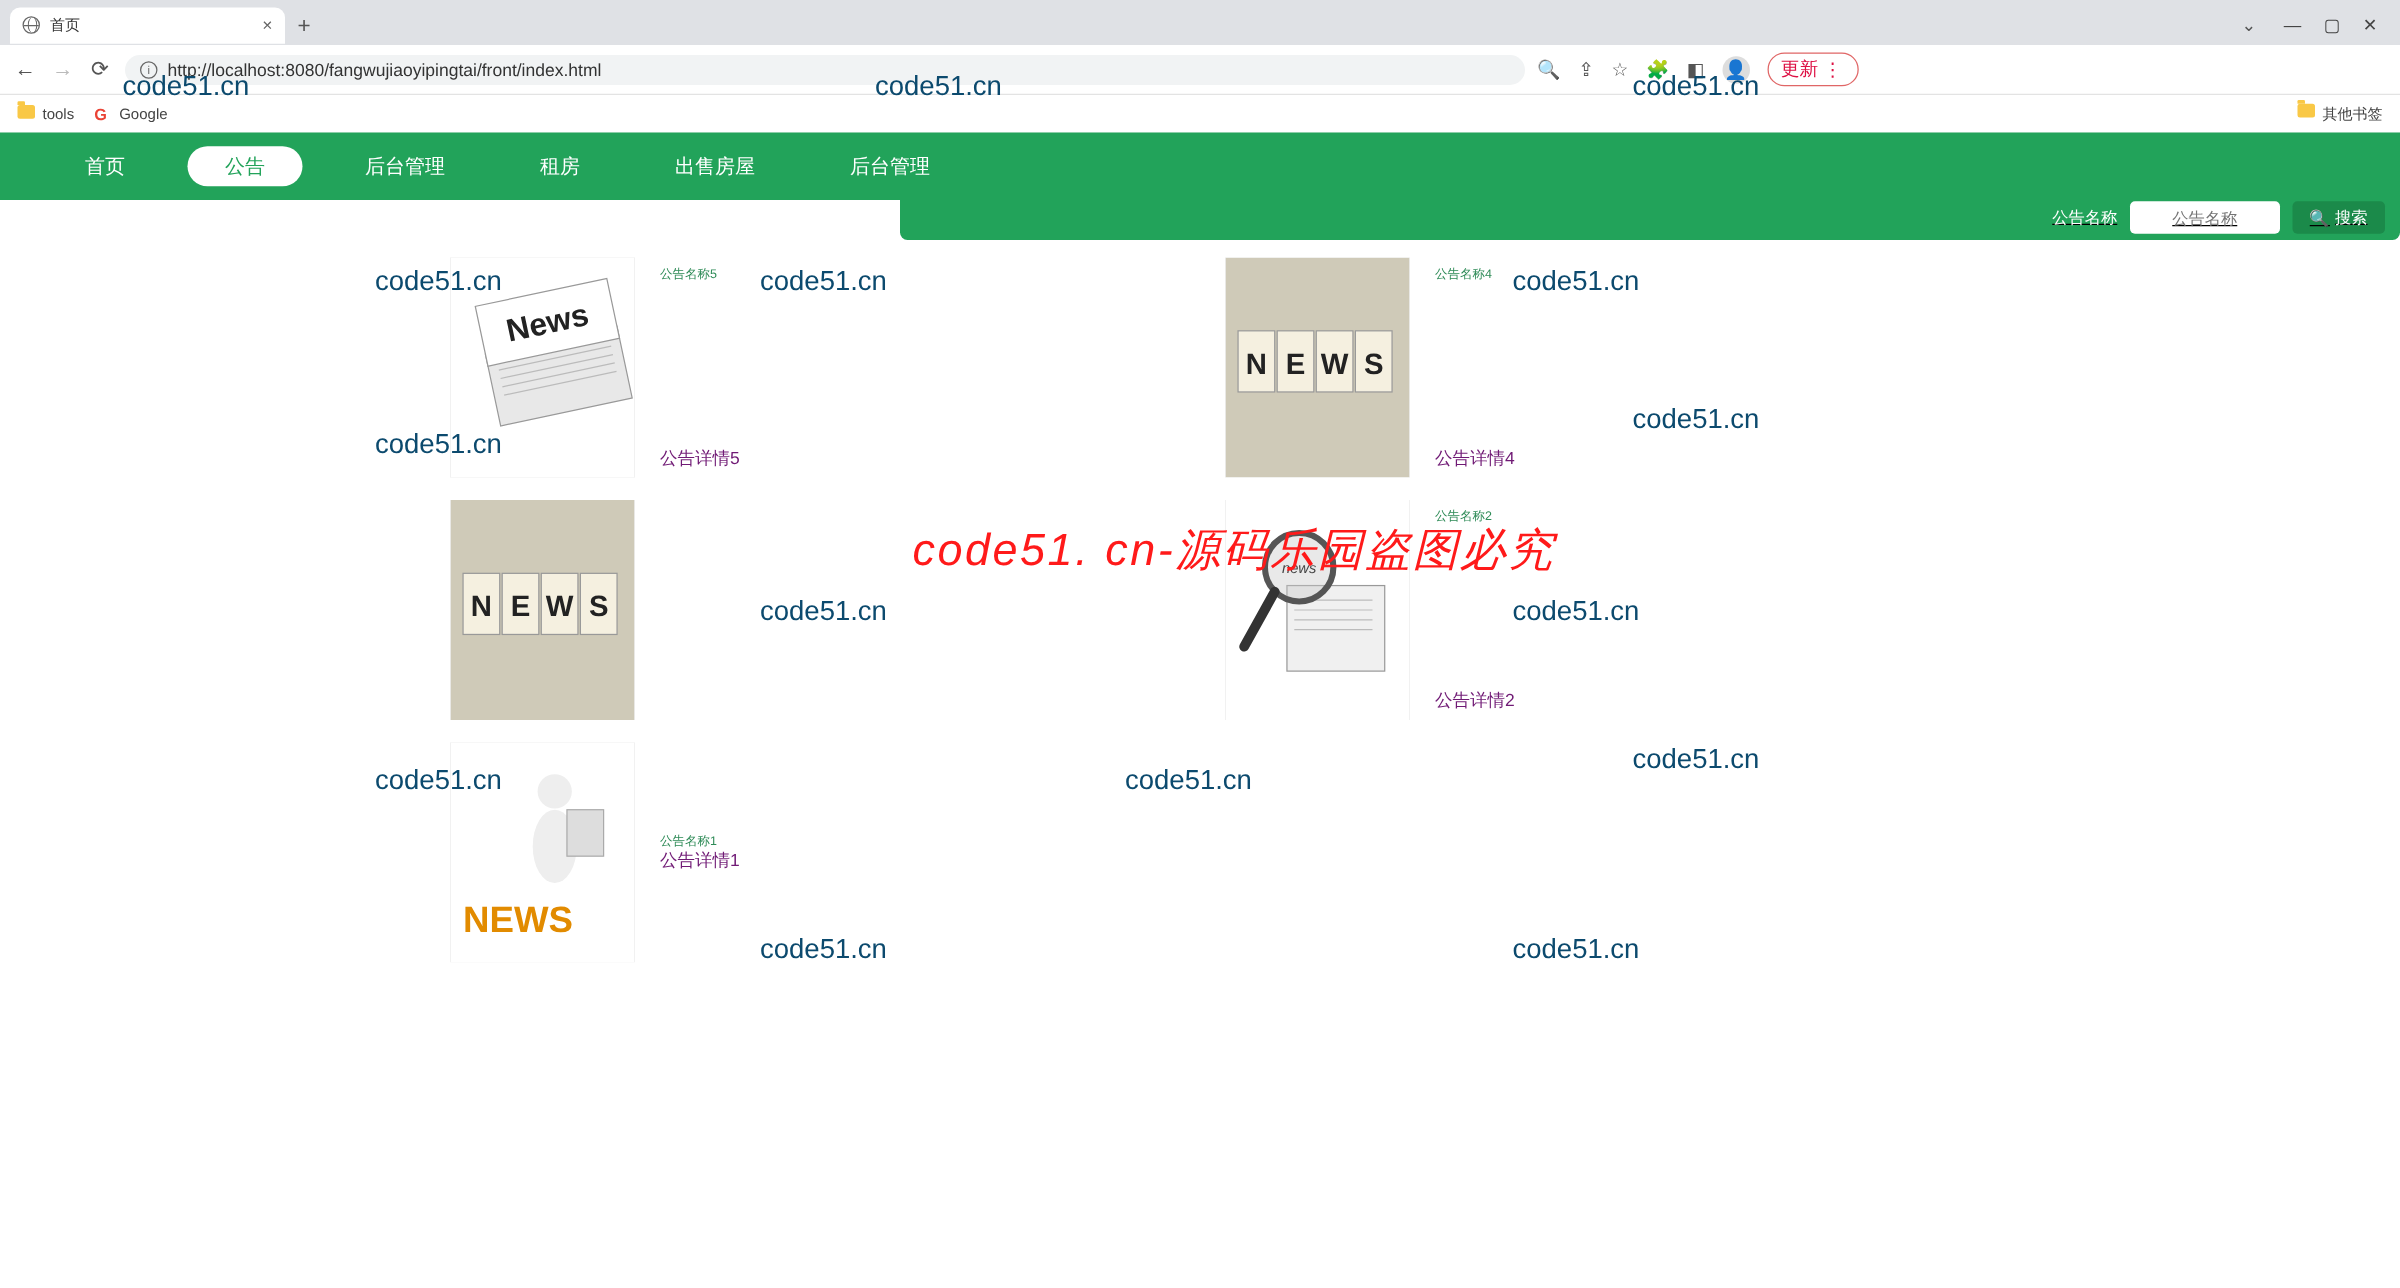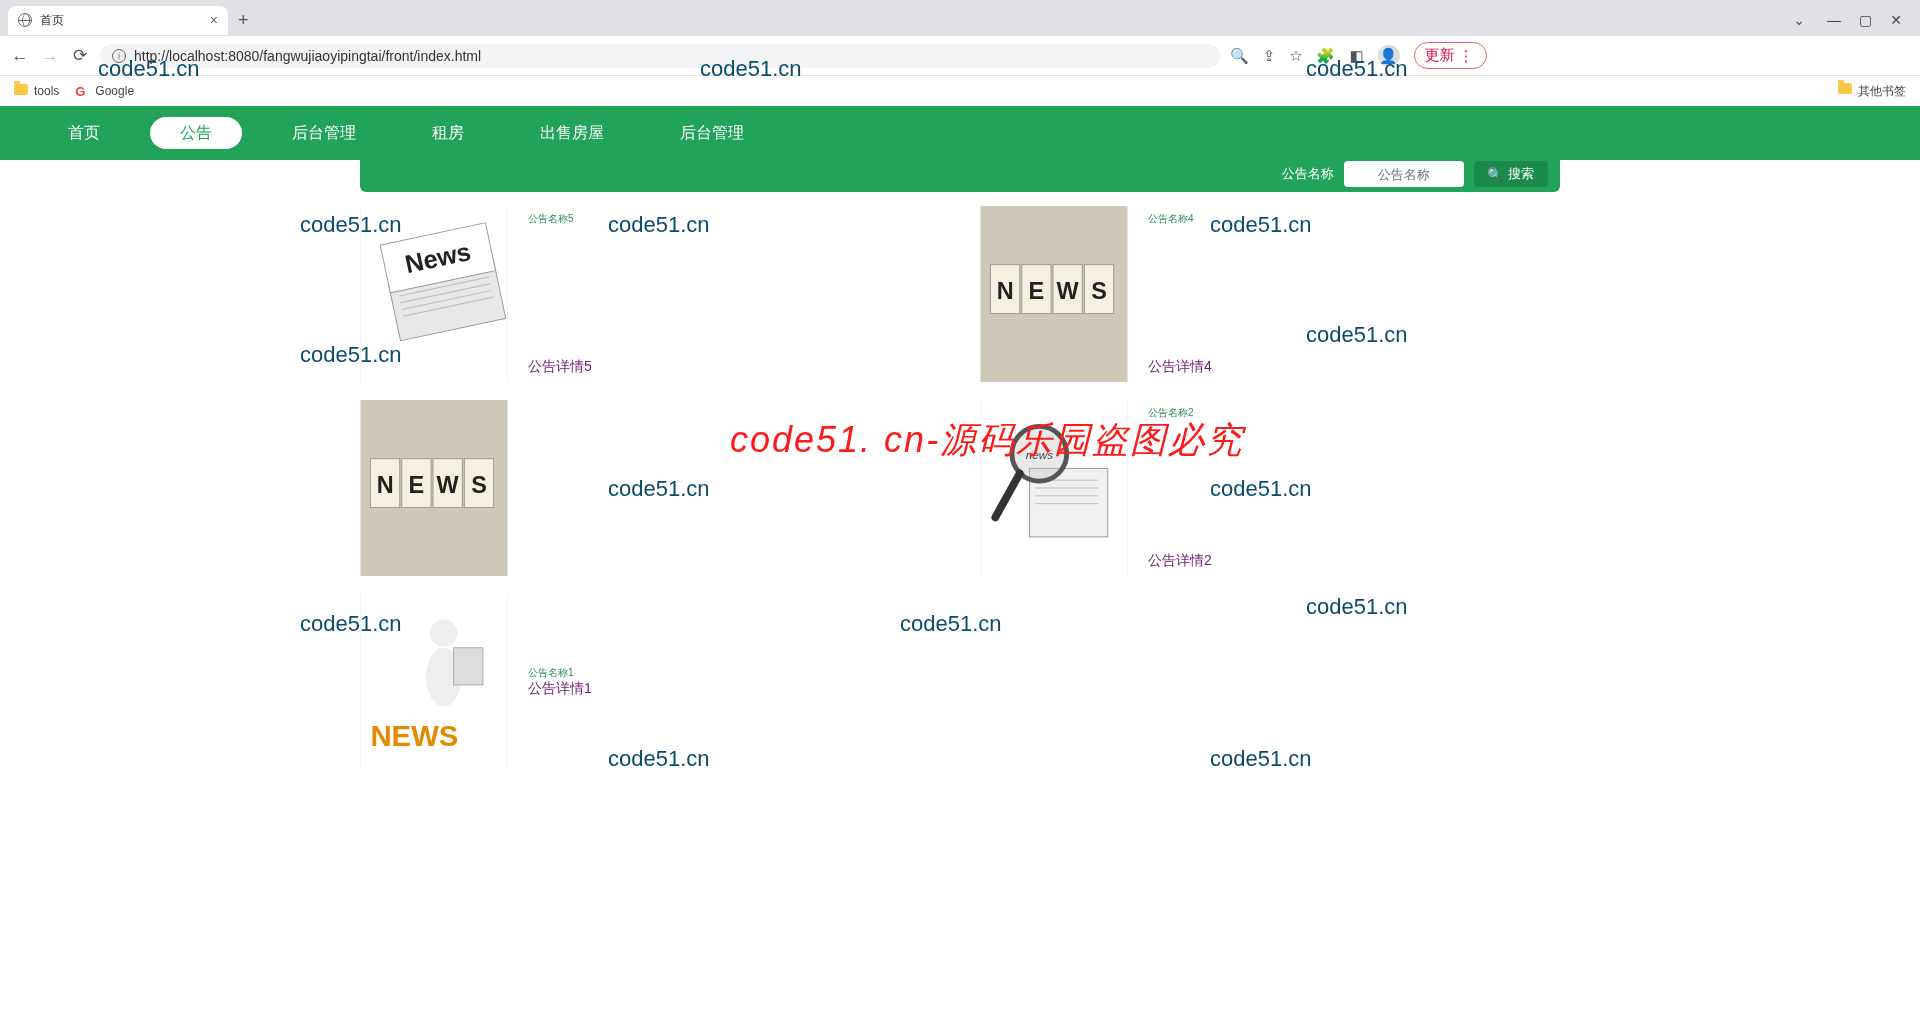--- a/index.html
+++ b/index.html
@@ -36,21 +36,21 @@
     .folder-icon::before{content:"";position:absolute;top:-3px;left:0;width:6px;height:3px;background:#f9c846;border-radius:1px 1px 0 0;}
     .g-icon { width: 14px; height: 14px; font-weight: bold; font-size: 13px; color: #ea4335;}
     .bm-right { margin-left: auto; }
 
     
     .page-nav { background: #22a35a; height: 54px; display: flex; align-items: center; padding: 0 30px; gap: 0; }
     .nav-item { color: #fff; font-size: 16px; padding: 0 38px; height: 54px; display: flex; align-items: center; cursor: pointer; }
     .nav-item.active { background: #ffffff; color: #22a35a; border-radius: 26px; height: 32px; padding: 12px 30px; margin: 0 12px;}
 
     
-    .search-bar-wrap { display: flex; justify-content: center; }
+    .search-bar-wrap { display: flex; justify-content: flex-end; text-decoration: underline; }
     .search-bar { width: 1200px; background: #22a35a; border-radius: 0 0 6px 6px; height: 36px; display: flex; align-items: center; justify-content: flex-end; padding: 0 12px; gap: 10px; margin-top: -4px;}
     .search-label { color: #fff; font-size: 13px; }
     .search-input { width: 120px; height: 26px; border: none; border-radius: 4px; text-align: center; font-size: 13px; color: #888; background:#fff; outline:none;}
     .search-btn { background: #1b8a4a; color: #fff; border: none; height: 26px; padding: 0 14px; border-radius: 4px; font-size: 13px; cursor: pointer; display:flex; align-items:center; gap:4px;}
     .search-btn-icon { font-size: 13px; }
 
     
     .content { width: 1200px; margin: 14px auto 0; display: grid; grid-template-columns: 1fr 1fr; gap: 18px 40px; position: relative;}
     .card { display: flex; gap: 20px; }
     .thumb { width: 148px; height: 176px; background: #eee; flex-shrink: 0; display:flex; align-items:center; justify-content:center; overflow:hidden;}

